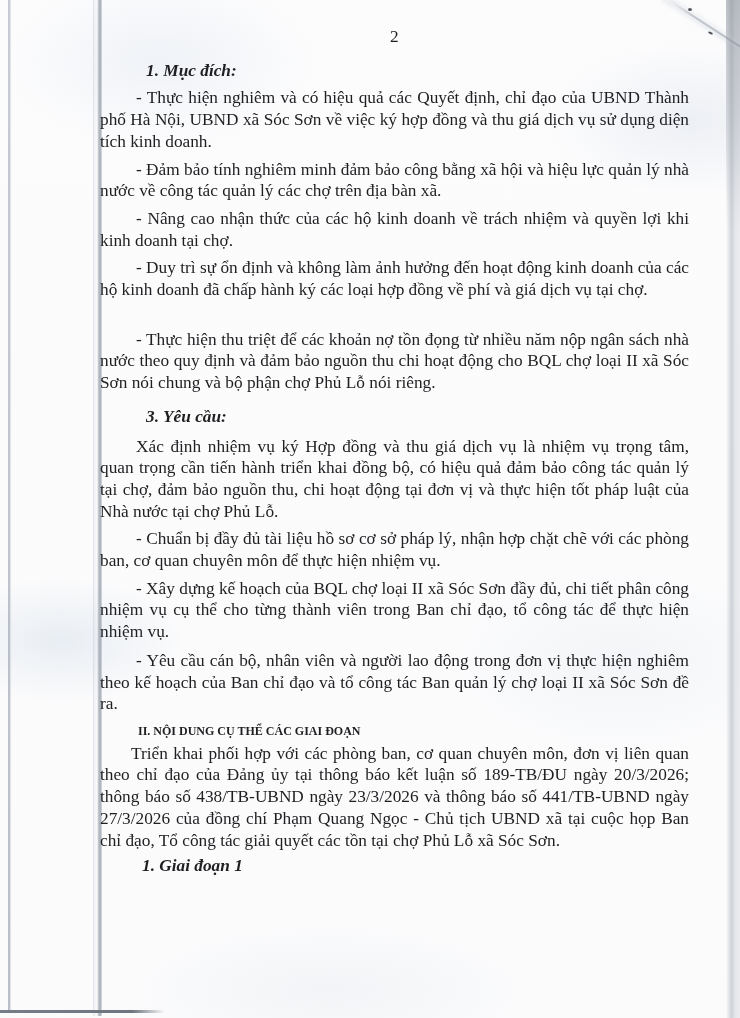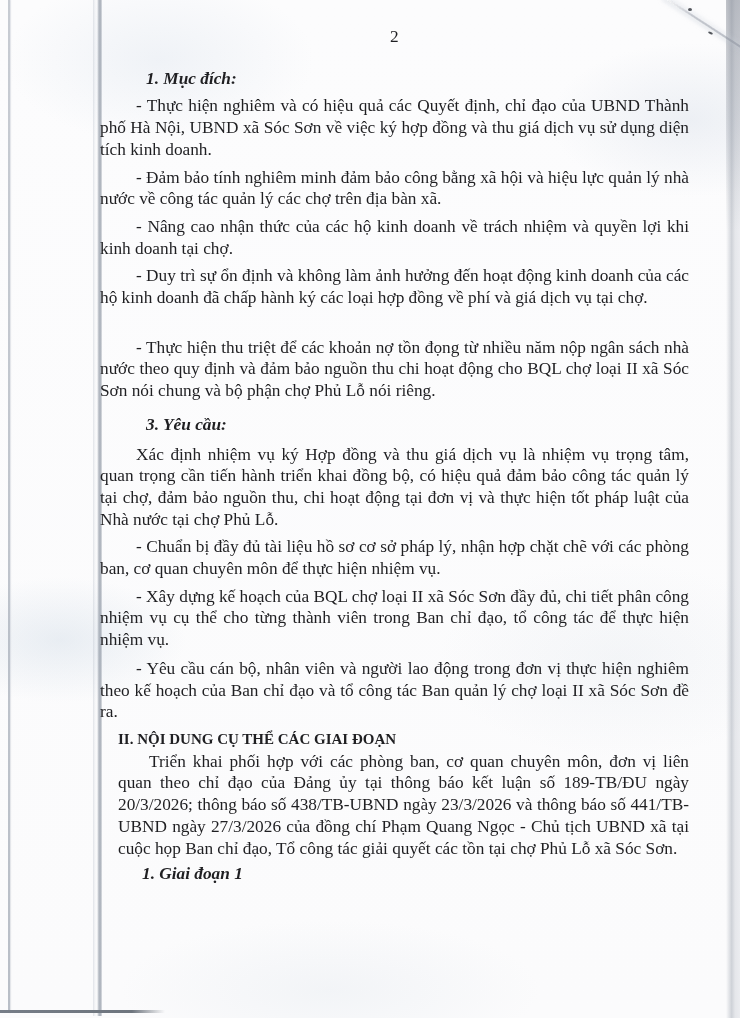--- a/index.html
+++ b/index.html
@@ -98,36 +98,35 @@
     letter-spacing: 0.5px;
   }
   p { margin: 0; }
   .para {
     margin-top: 6px;
     text-indent: 36px;
   }
   .h-italic {
     font-weight: bold;
     font-style: italic;
-    margin-top: 20px;
+    margin-top: 12px;
     margin-left: 46px;
     text-indent: 0;
   }
   .h-italic.tight { margin-top: 12px; }
   .h-major {
     font-weight: bold;
     margin-top: 6px;
-    margin-left: 18px;
+    margin-left: 38px;
     text-indent: 0;
-    font-size: 15px;
+    font-size: 12px;
   }
   .para-flush {
     margin-top: 0;
     text-indent: 31px;
-    padding-left: 18px;
   }
   .sub-h {
     font-weight: bold;
     font-style: italic;
     margin-top: 4px;
     margin-left: 42px;
     text-indent: 0;
   }
 </style>
 </head>

